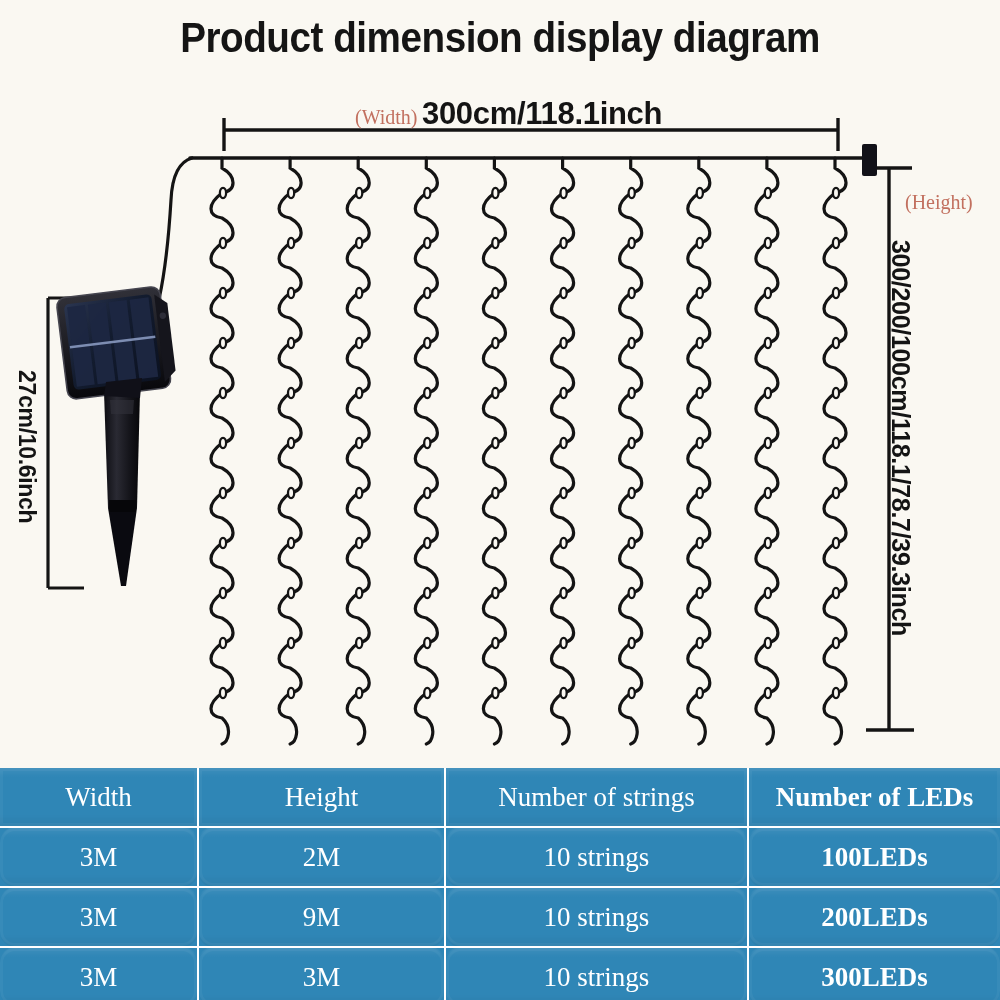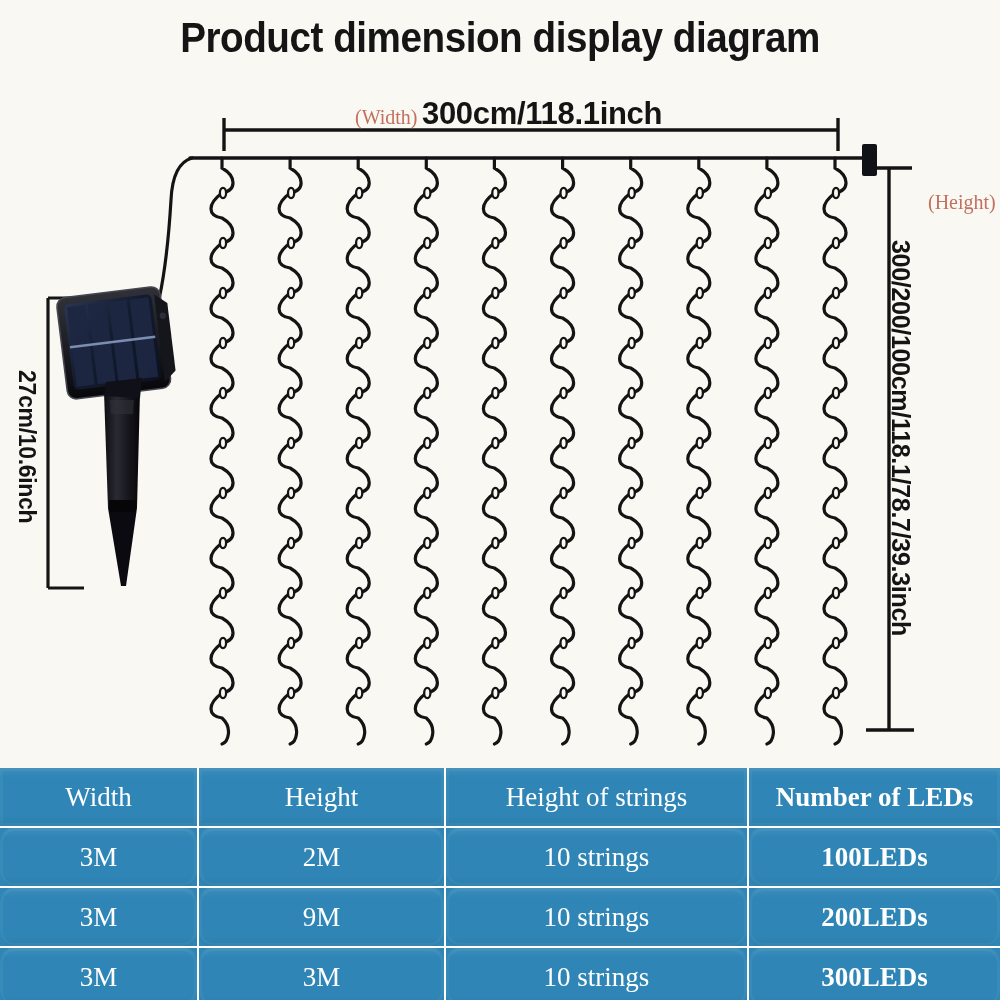--- a/index.html
+++ b/index.html
@@ -73,21 +73,21 @@
     font-family: "Liberation Sans", sans-serif;
     font-weight: bold;
     font-size: 31px;
     color: #141414;
     letter-spacing: -0.3px;
   }
 
   
   #height-paren {
     position: absolute;
-    left: 928px;
+    left: 905px;
     top: 192px;
     white-space: nowrap;
     line-height: 1;
   }
   #height-value {
     position: absolute;
     left: 913px;
     top: 240px;
     transform-origin: left top;
     transform: rotate(90deg);
@@ -389,21 +389,21 @@
     <colgroup>
       <col class="c1">
         <col class="c2">
         <col class="c3">
         <col class="c4">
     </colgroup>
     <thead>
       <tr>
         <th>Width</th>
         <th>Height</th>
-        <th>Height of strings</th>
+        <th>Number of strings</th>
         <th>Number of LEDs</th>
       </tr>
     </thead>
     <tbody>
       <tr>
         <td>3M</td>
         <td>2M</td>
         <td>10 strings</td>
         <td>100LEDs</td>
       </tr>

